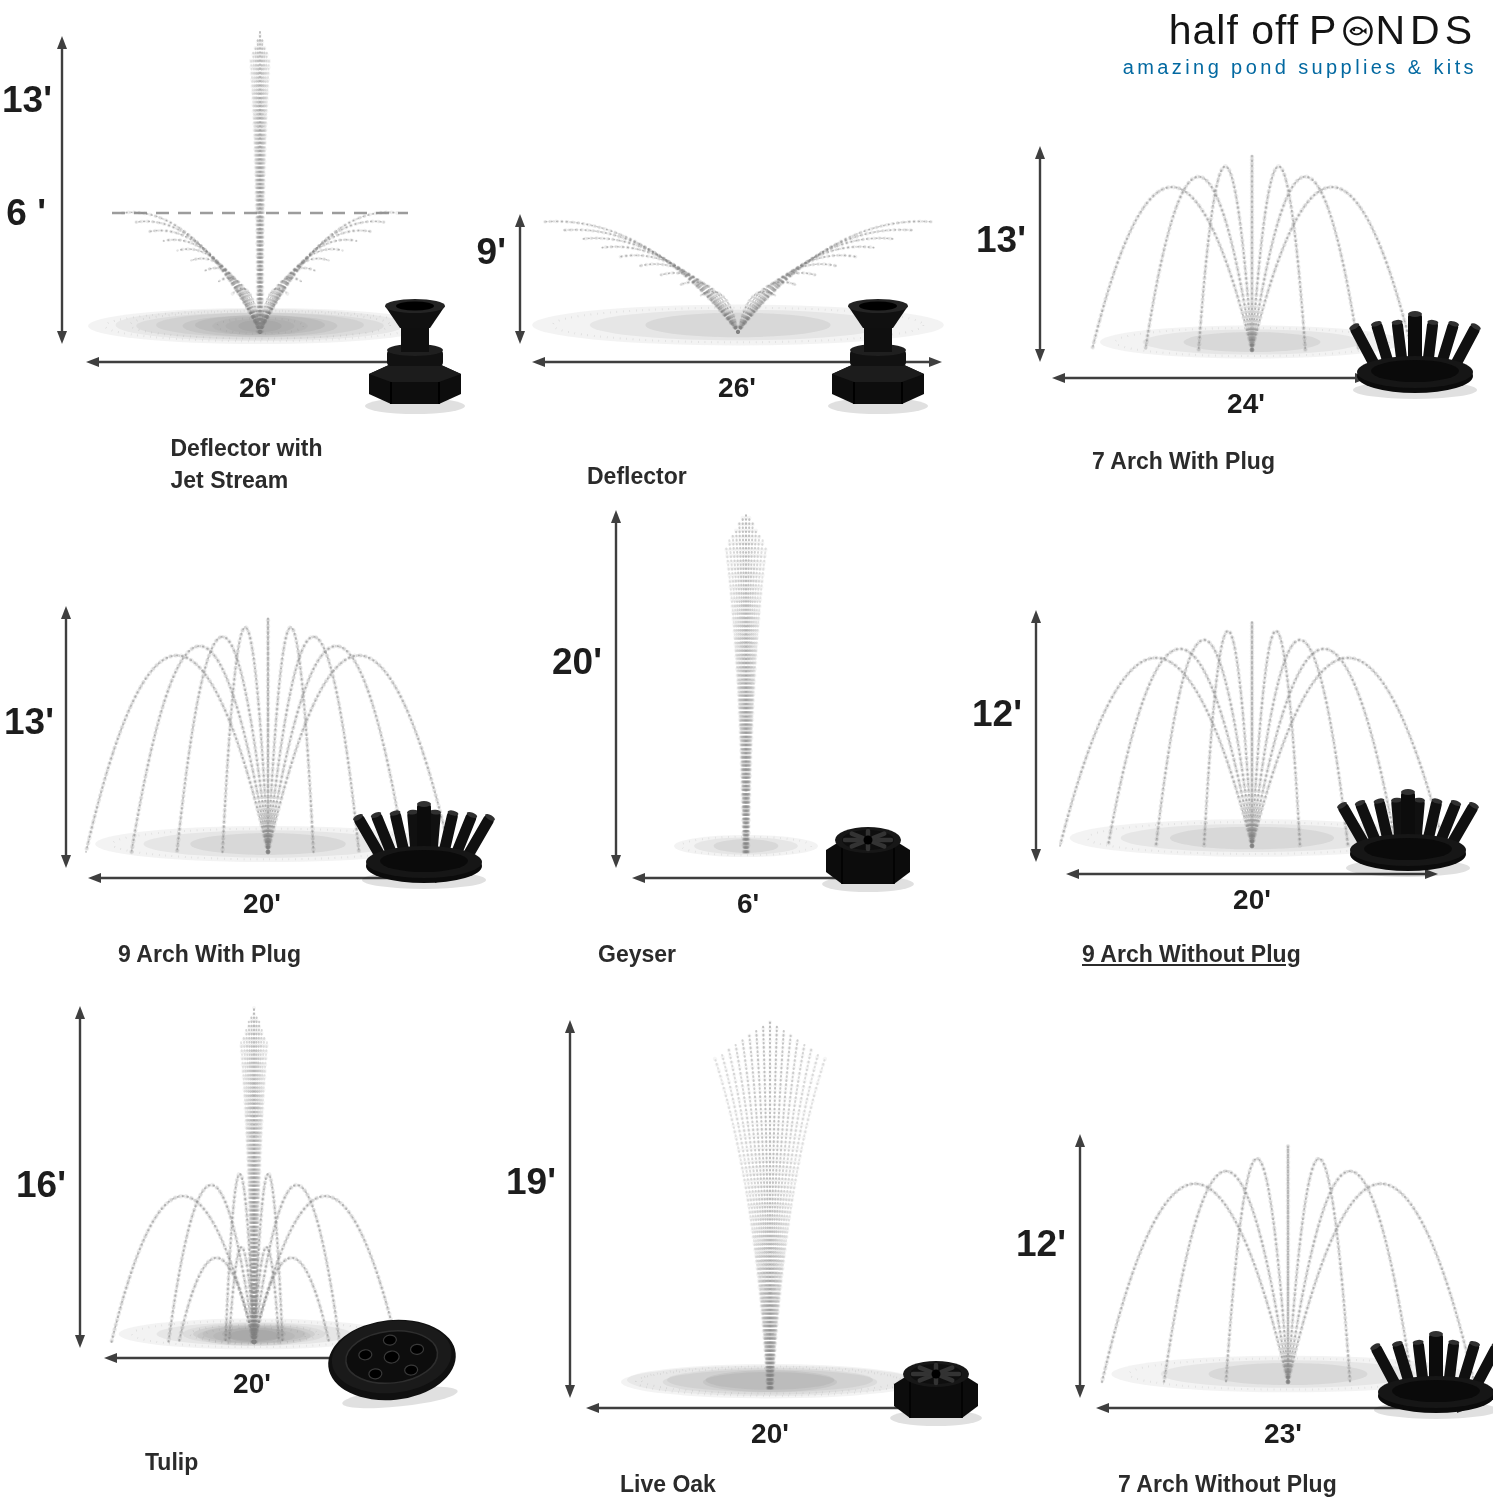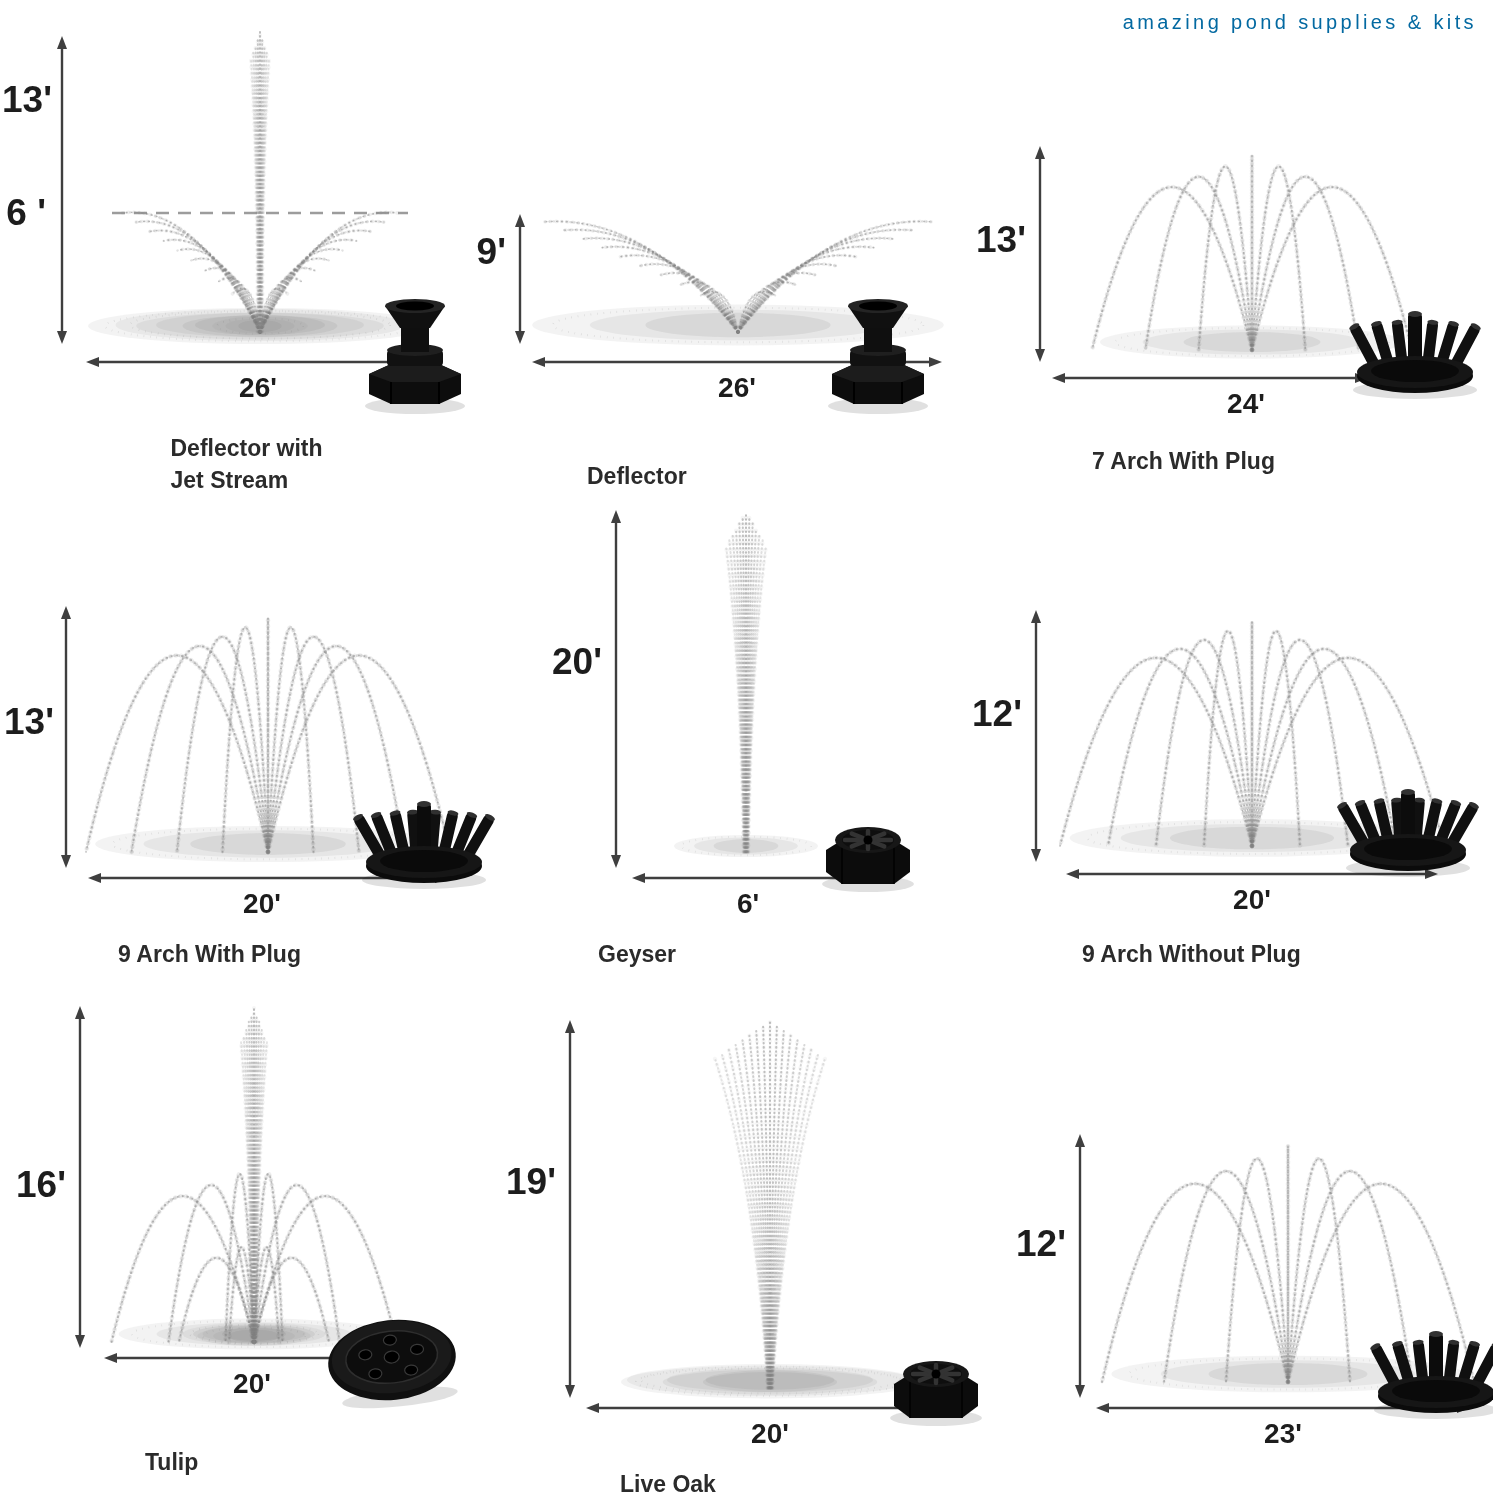--- a/index.html
+++ b/index.html
@@ -18,20 +18,26 @@
   #logo .ponds{letter-spacing:5px;margin-left:10px}
   #logo .fishO{vertical-align:-3px;margin:0 1px}
   #logo .l2{font-size:20px;letter-spacing:3.4px;margin-top:3px;color:#0369a1}
 </style>
 </head>
 <body>
 
 <div id="page">
 
   <div id="logo">
+    <div class="l1"><span>half off</span><span class="ponds"><span>P</span><svg class="fishO" width="32" height="32" viewBox="0 0 32 32">
+            <circle cx="16" cy="16" r="13.5" fill="none" stroke="#141414" stroke-width="2.6"></circle>
+            <path d="M8.5 16 C 11.5 11.5, 17.5 11.5, 20.5 16 C 17.5 20.5, 11.5 20.5, 8.5 16 Z" fill="none" stroke="#141414" stroke-width="1.8"></path>
+            <path d="M20.5 16 L 24.5 12.8 L 24.5 19.2 Z" fill="#141414"></path>
+            <circle cx="12" cy="15" r="1.2" fill="#141414"></circle>
+          </svg><span>NDS</span></span></div>
     <div class="l2">amazing pond supplies &amp; kits</div>
   </div>
 
   <div class="cell">
     <svg width="1493" height="1500" viewBox="0 0 1493 1500">
         <g>
           <line x1="62" y1="46" x2="62" y2="334" stroke="#3f3f3f" stroke-width="2.4"></line>
           <polygon points="57,49 67,49 62,36" fill="#3f3f3f"></polygon>
           <polygon points="57,331 67,331 62,344" fill="#3f3f3f"></polygon>
           <line x1="96" y1="362" x2="424" y2="362" stroke="#3f3f3f" stroke-width="2.4"></line>
@@ -554,21 +560,21 @@
               <ellipse cx="0" cy="-48" rx="7" ry="3" fill="#323232"></ellipse>
               <ellipse cx="0" cy="14" rx="58" ry="17" fill="#0b0b0b"></ellipse>
               <ellipse cx="0" cy="10" rx="58" ry="16" fill="#161616"></ellipse>
               <ellipse cx="0" cy="9" rx="44" ry="11" fill="#0a0a0a"></ellipse>
             </g>
           </g>
         </g>
       </svg>
     <div class="lab h" style="left: 1022px; top: 714px;">12'</div>
     <div class="lab w" style="left: 1252px; top: 884px;">20'</div>
-    <div class="lab name" style="left: 1252px; top: 938px; width: 340px;">9 Arch Without Plug</div>
+    <div class="lab name" style="left: 1252px; top: 938px; width: 340px; text-decoration: underline;">9 Arch Without Plug</div>
   </div>
 
   <div class="cell">
     <svg width="1493" height="1500" viewBox="0 0 1493 1500">
         <g>
           <line x1="80" y1="1016" x2="80" y2="1338" stroke="#3f3f3f" stroke-width="2.4"></line>
           <polygon points="75,1019 85,1019 80,1006" fill="#3f3f3f"></polygon>
           <polygon points="75,1335 85,1335 80,1348" fill="#3f3f3f"></polygon>
           <line x1="114" y1="1358" x2="390" y2="1358" stroke="#3f3f3f" stroke-width="2.4"></line>
           <polygon points="117,1353 117,1363 104,1358" fill="#3f3f3f"></polygon>
@@ -807,15 +813,16 @@
               <ellipse cx="0" cy="-48" rx="7" ry="3" fill="#323232"></ellipse>
               <ellipse cx="0" cy="14" rx="58" ry="17" fill="#0b0b0b"></ellipse>
               <ellipse cx="0" cy="10" rx="58" ry="16" fill="#161616"></ellipse>
               <ellipse cx="0" cy="9" rx="44" ry="11" fill="#0a0a0a"></ellipse>
             </g>
           </g>
         </g>
       </svg>
     <div class="lab h" style="left: 1066px; top: 1244px;">12'</div>
     <div class="lab w" style="left: 1283px; top: 1418px;">23'</div>
+    <div class="lab name" style="left: 1288px; top: 1468px; width: 340px;">7 Arch Without Plug</div>
   </div>
 
 </div>
 
 </body></html>

